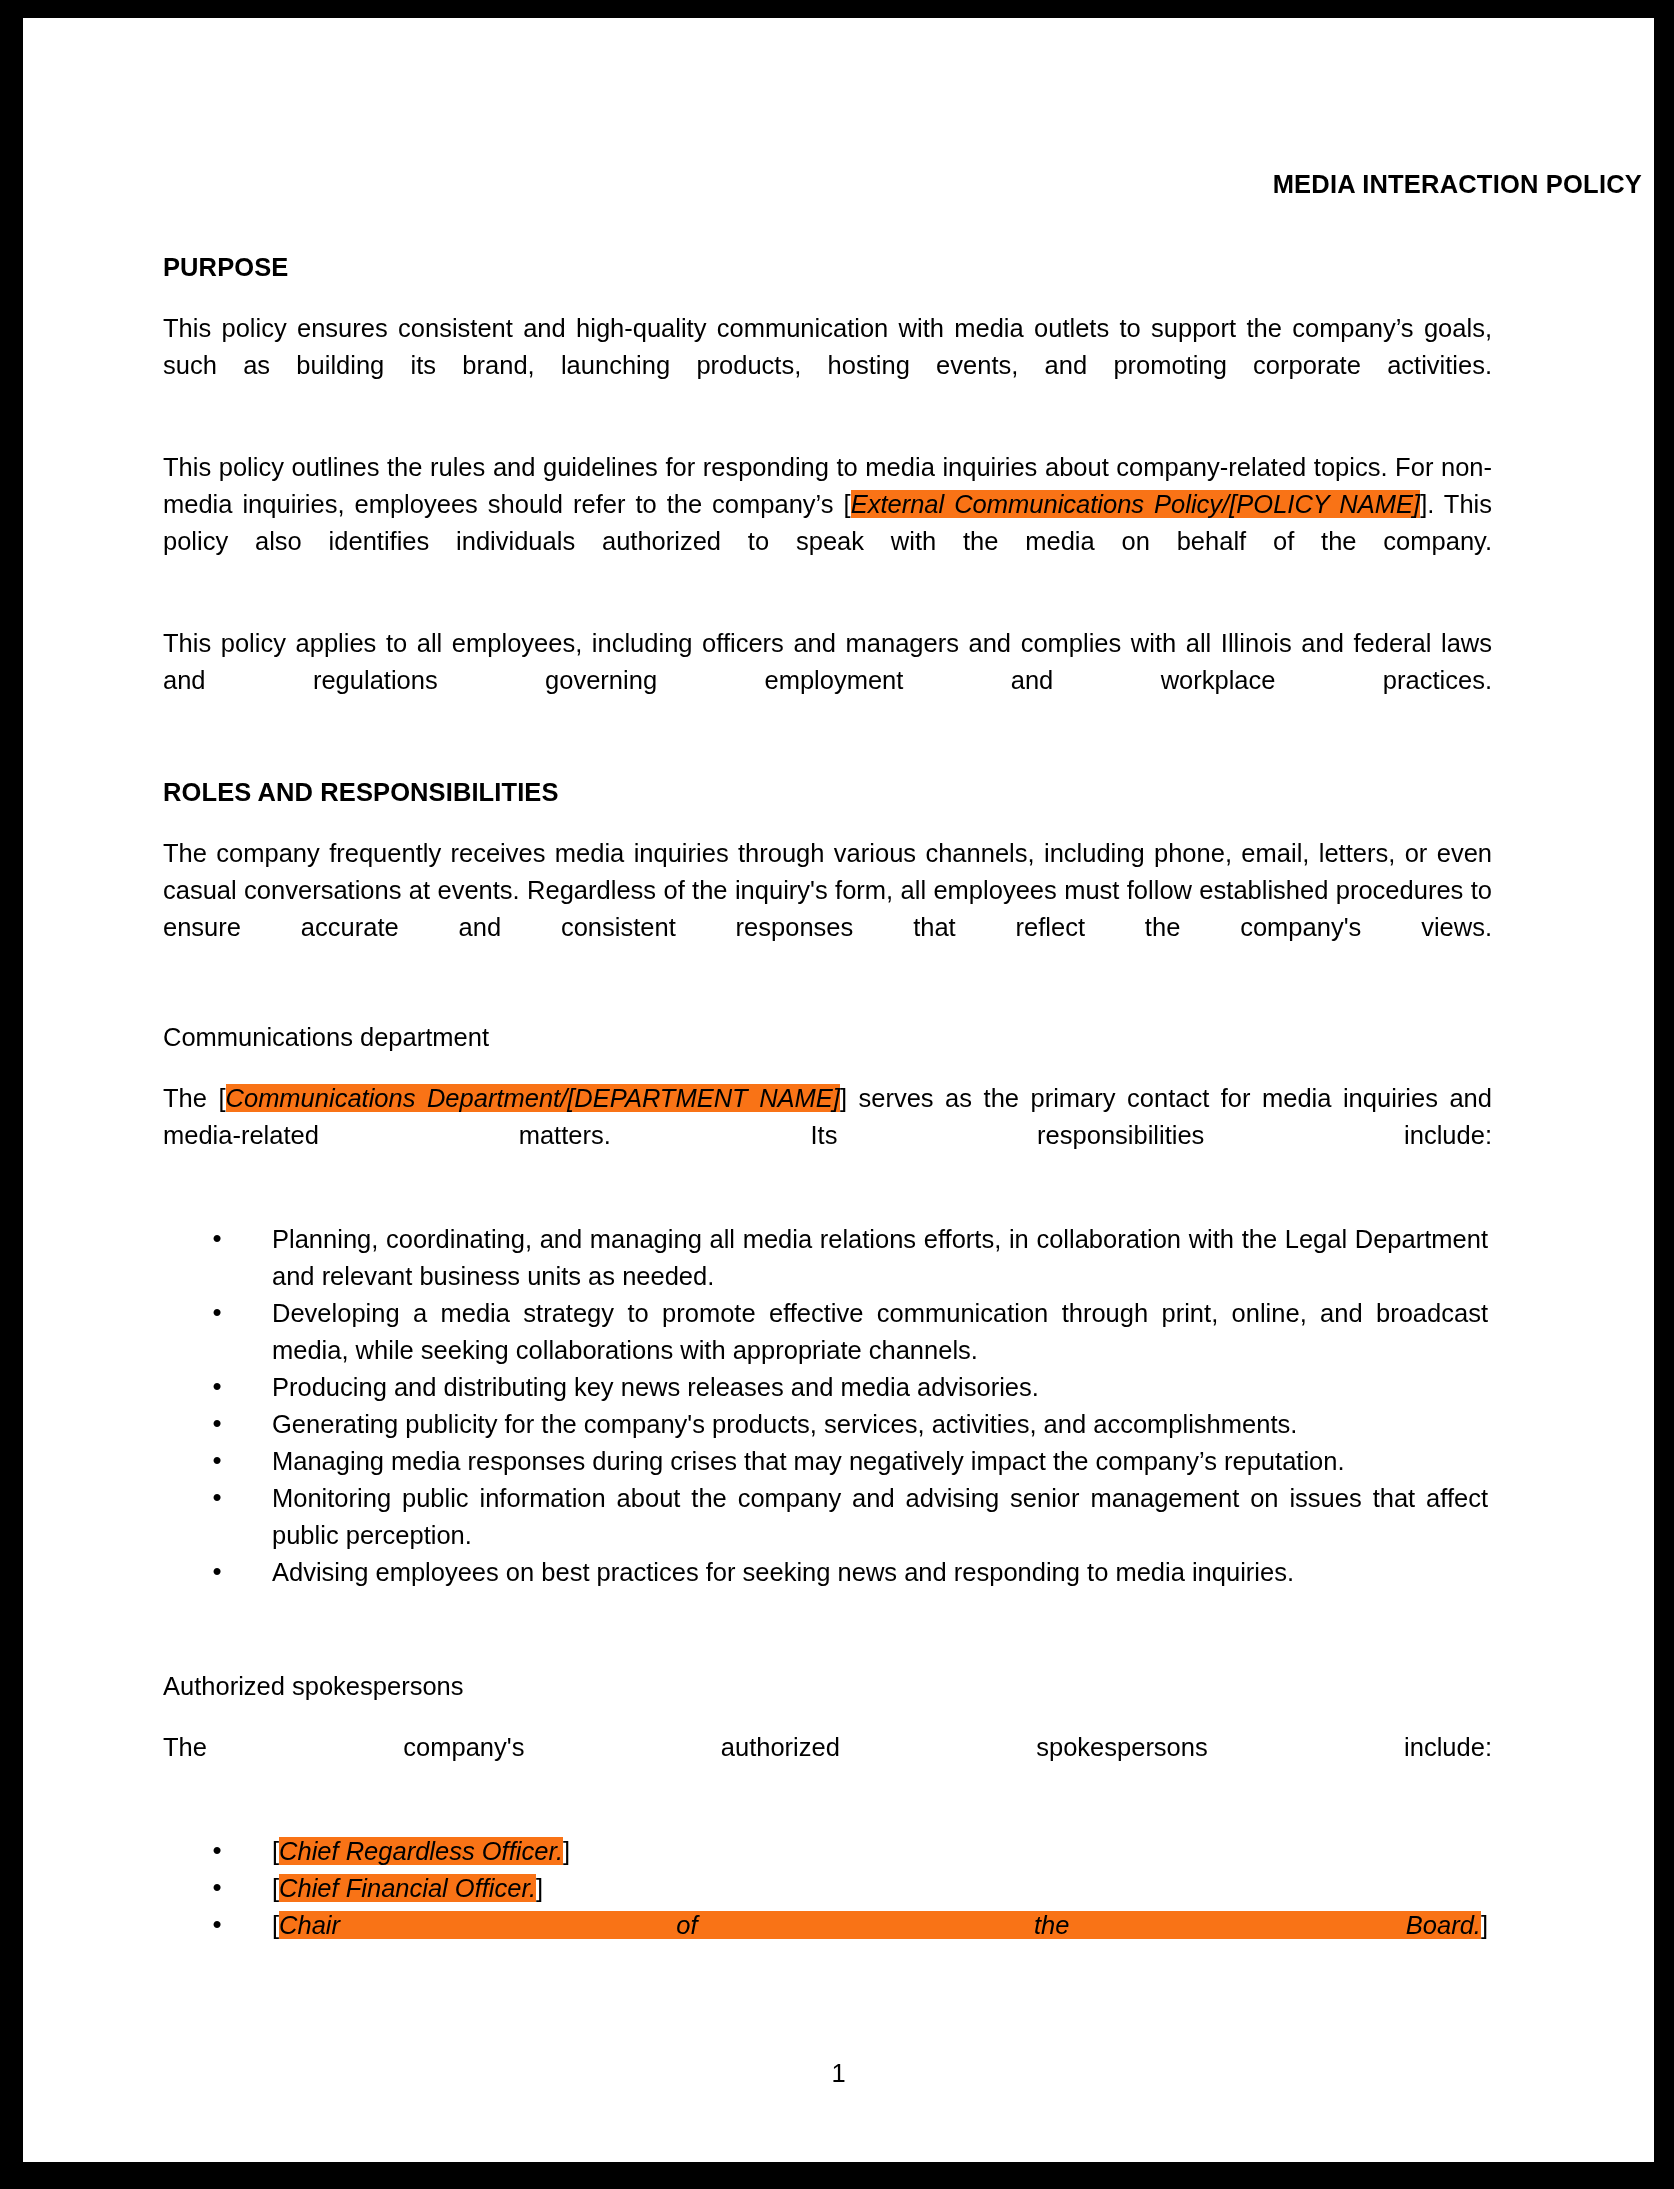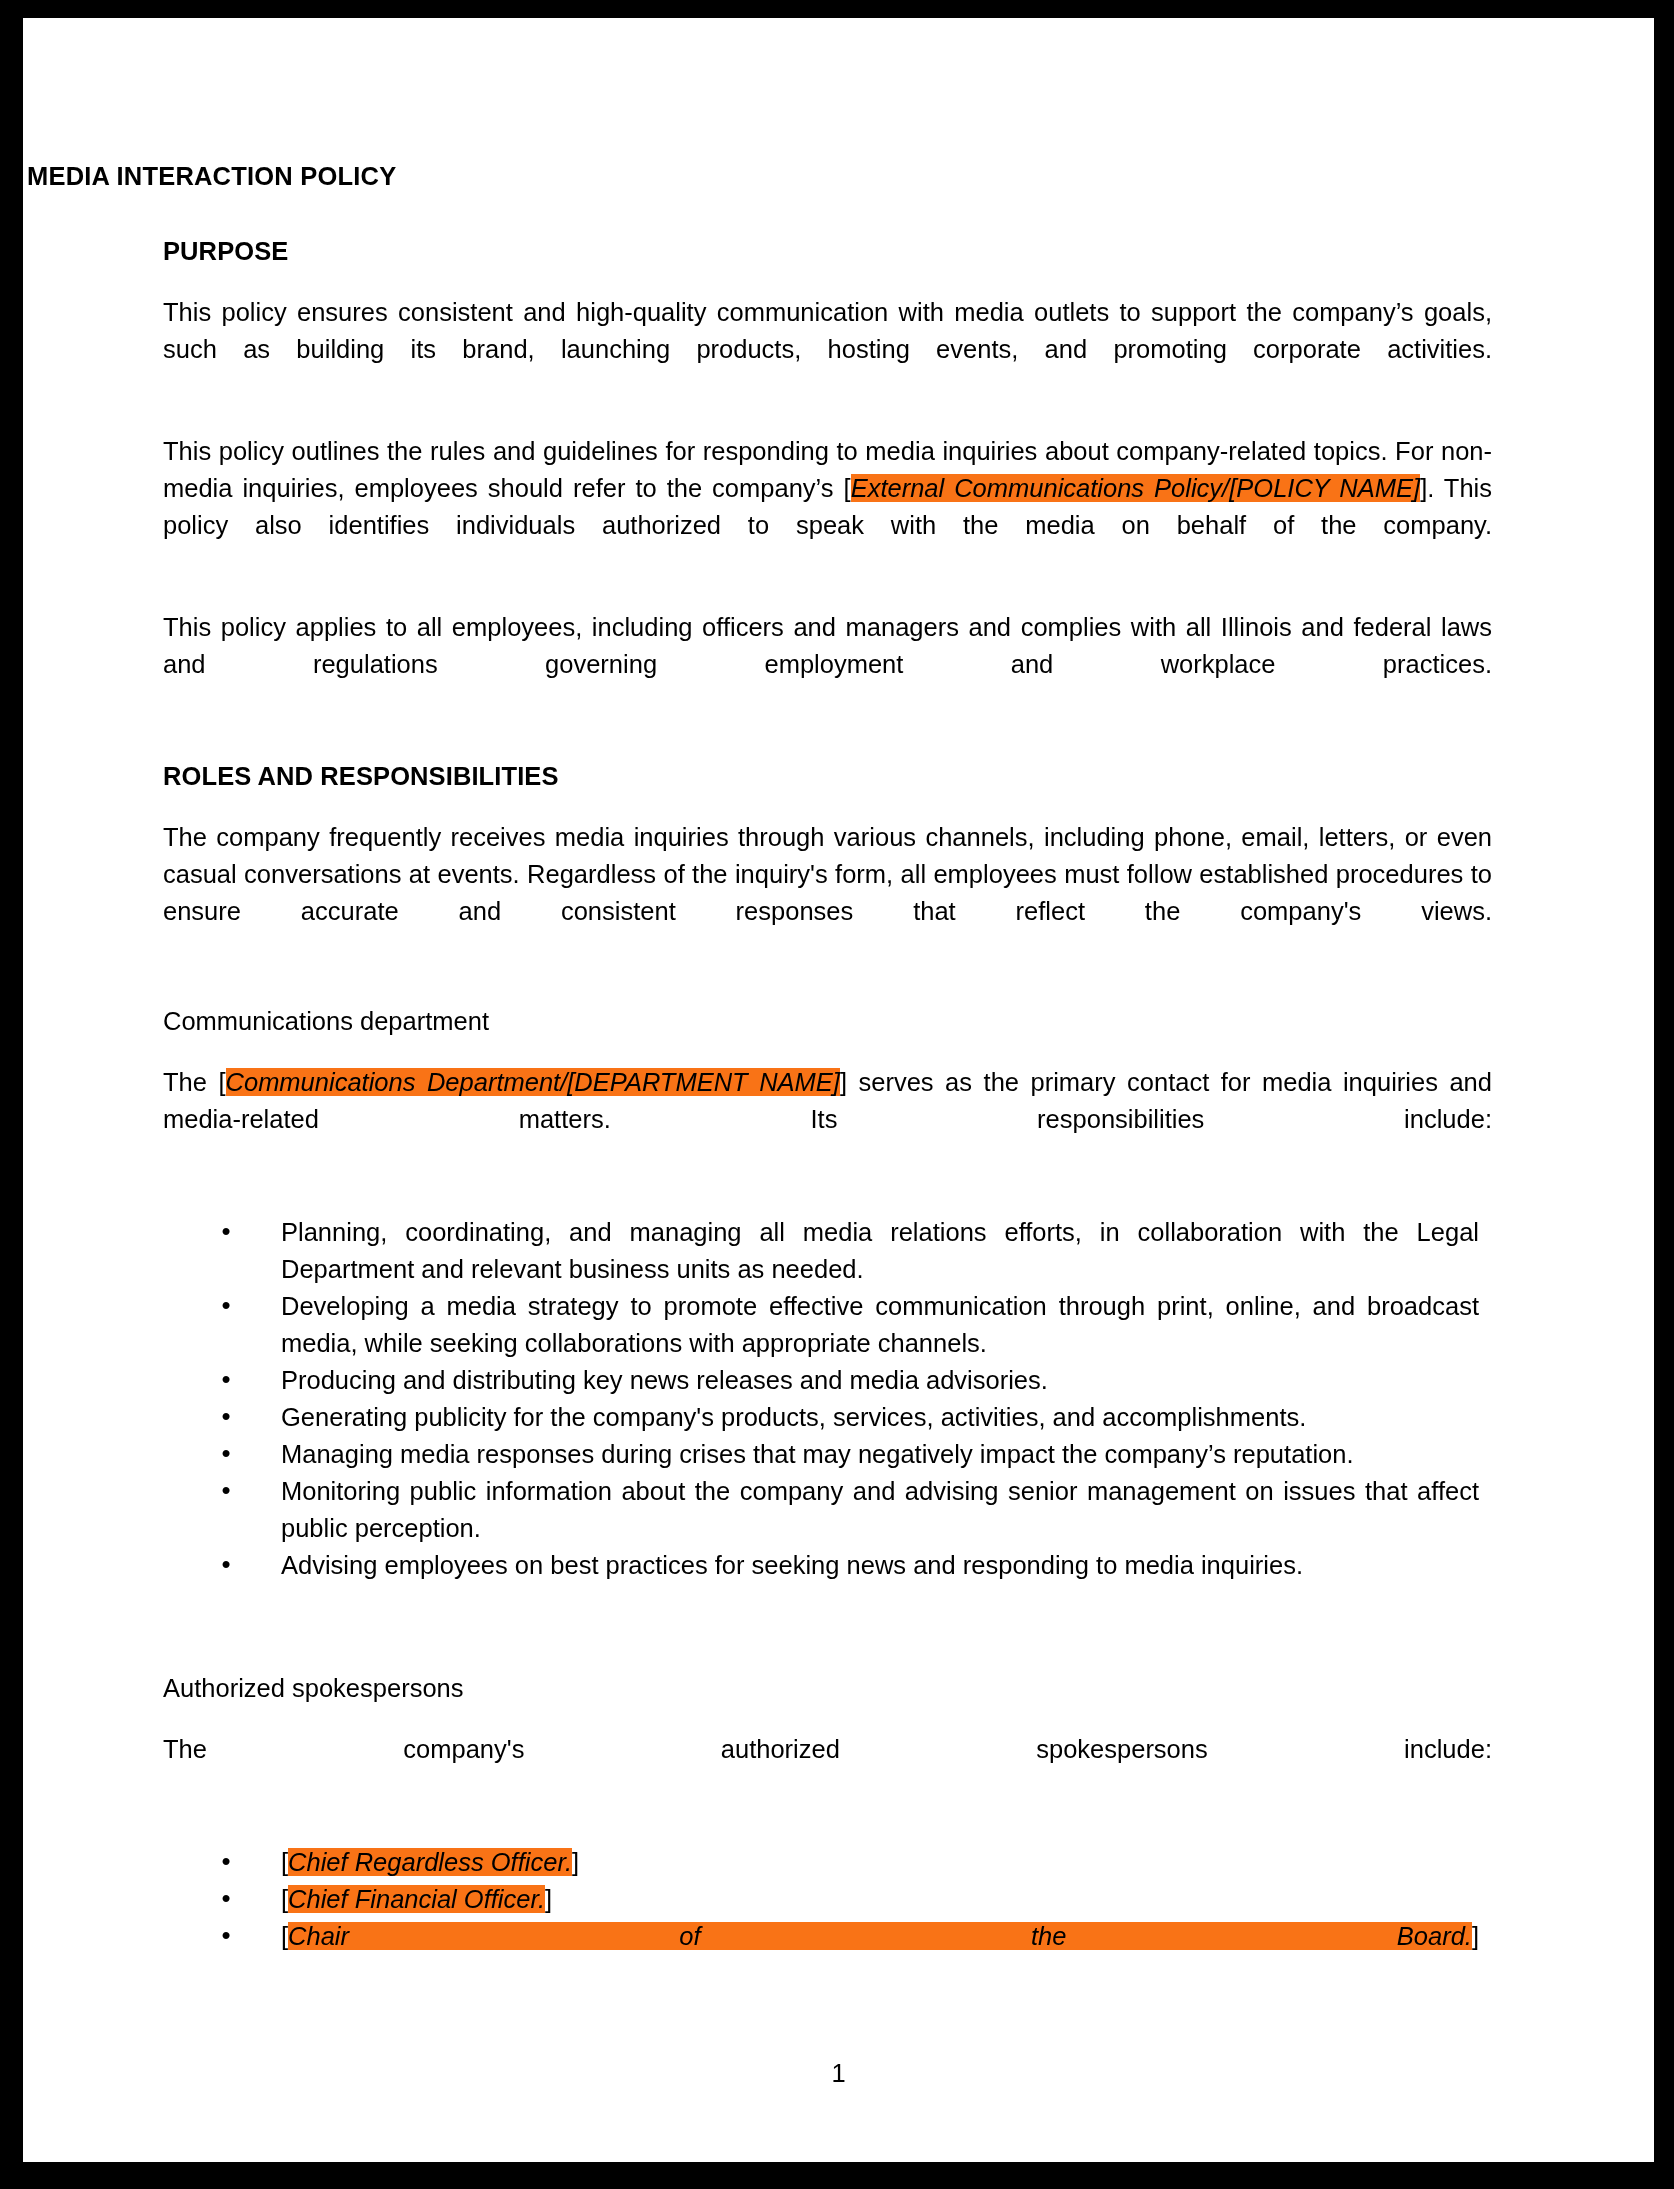--- a/index.html
+++ b/index.html
@@ -40,25 +40,25 @@
     position: absolute;
     left: 0;
     top: 0;
     width: 100%;
     height: 100%;
     padding: 0;
     box-sizing: border-box;
   }
 
   .doc-title {
-    text-align: left;
+    text-align: right;
     font-weight: bold;
     font-size: 25.5px;
     letter-spacing: 0.2px;
-    margin: 4px;
+    margin: 12px;
     padding-top: 140px;
     color: #000;
   }
 
   .block {
     margin-left: 140px;
     margin-right: 162px;
   }
 
   h2.section-heading {
@@ -88,21 +88,21 @@
     line-height: 37px;
     text-align: justify;
     text-justify: inter-word;
     margin: 0;
     padding-top: 28px;
     color: #000;
   }
 
   ul.bullets {
     list-style: none;
-    margin: 13px;
+    margin: 4px;
     padding: 0;
     padding-top: 26px;
   }
   ul.bullets li {
     position: relative;
     font-size: 25.5px;
     line-height: 37px;
     text-align: justify;
     text-justify: inter-word;
     color: #000;

